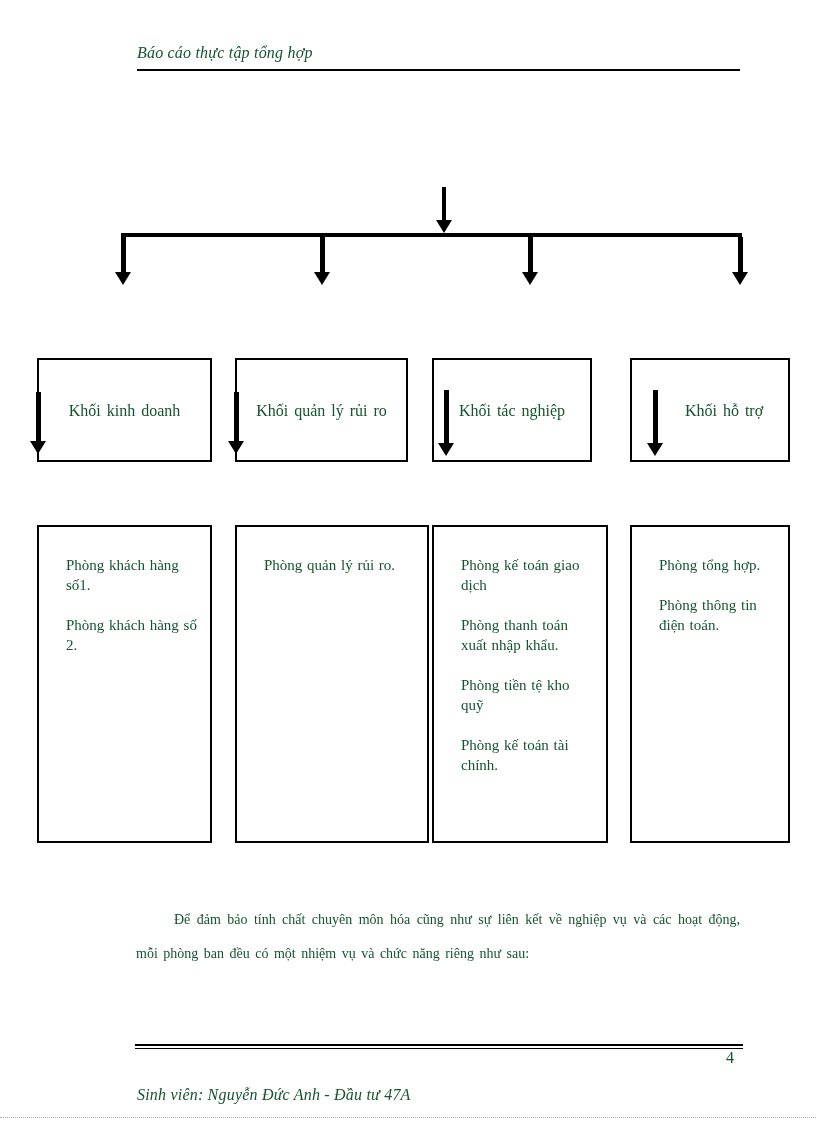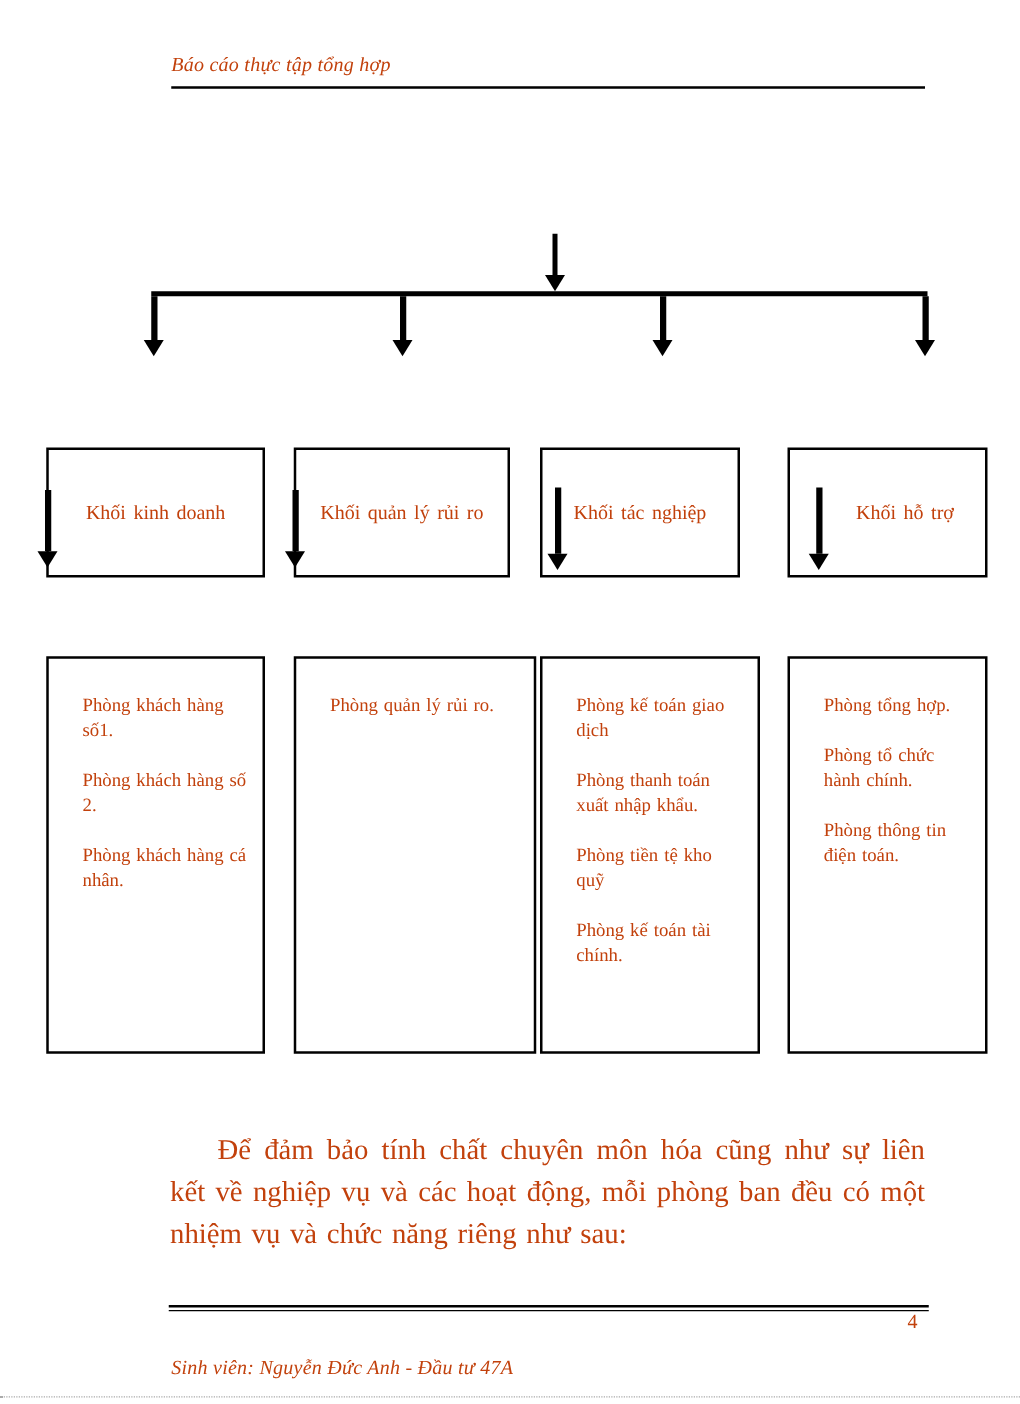--- a/index.html
+++ b/index.html
@@ -6,21 +6,21 @@
     margin: 0;
     padding: 0;
     background: #ffffff;
   }
   .page {
     position: relative;
     width: 816px;
     height: 1123px;
     background: #ffffff;
     font-family: "Liberation Serif", "DejaVu Serif", serif;
-    color: #c2410c;
+    color: #14532d;
     overflow: hidden;
   }
 
   
   .header-title {
     position: absolute;
     left: 137px;
     top: 44px;
     font-size: 16px;
     font-style: italic;
@@ -105,21 +105,21 @@
     font-size: 17px;
     font-weight: bold;
     letter-spacing: 0.2px;
   }
   .body-paragraph {
     position: absolute;
     left: 136px;
     top: 903px;
     width: 604px;
     margin: 0;
-    font-size: 23px;
+    font-size: 14px;
     line-height: 33.5px;
     text-align: justify;
     text-indent: 38px;
     word-spacing: 2px;
   }
 
   
   .footer-rule-top {
     position: absolute;
     left: 135px;
@@ -219,34 +219,32 @@
       <div class="head"></div>
     </div>
     <div class="varrow" style="left:646px; top:390px; height:66px;">
       <div class="shaft shaft-thick"></div>
       <div class="head"></div>
     </div>
 
     <div class="rbox" style="left:37px; width:175px;">
       <p>Phòng khách hàng số1.</p>
       <p>Phòng khách hàng số 2.</p>
-      <p>Phòng khách hàng cá nhân.</p>
     </div>
     <div class="rbox" style="left:235px; width:194px;">
       <p>Phòng quản lý rủi ro.</p>
     </div>
     <div class="rbox" style="left:432px; width:176px;">
       <p>Phòng kế toán giao dịch</p>
       <p>Phòng thanh toán xuất nhập khẩu.</p>
       <p>Phòng tiền tệ kho quỹ</p>
       <p>Phòng kế toán tài chính.</p>
     </div>
     <div class="rbox" style="left:630px; width:160px;">
       <p>Phòng tổng hợp.</p>
-      <p>Phòng tổ chức hành chính.</p>
       <p>Phòng thông tin điện toán.</p>
     </div>
   </div>
 
   <p class="body-paragraph">Để đảm bảo tính chất chuyên môn hóa cũng như sự liên kết về nghiệp vụ và các hoạt động, mỗi phòng ban đều có một nhiệm vụ và chức năng riêng như sau:</p>
 
   <div class="footer-rule-top"></div>
   <div class="footer-rule-bottom"></div>
   <span class="footer-text">Sinh viên: Nguyễn Đức Anh - Đầu tư 47A</span>
   <span class="page-number">4</span>

